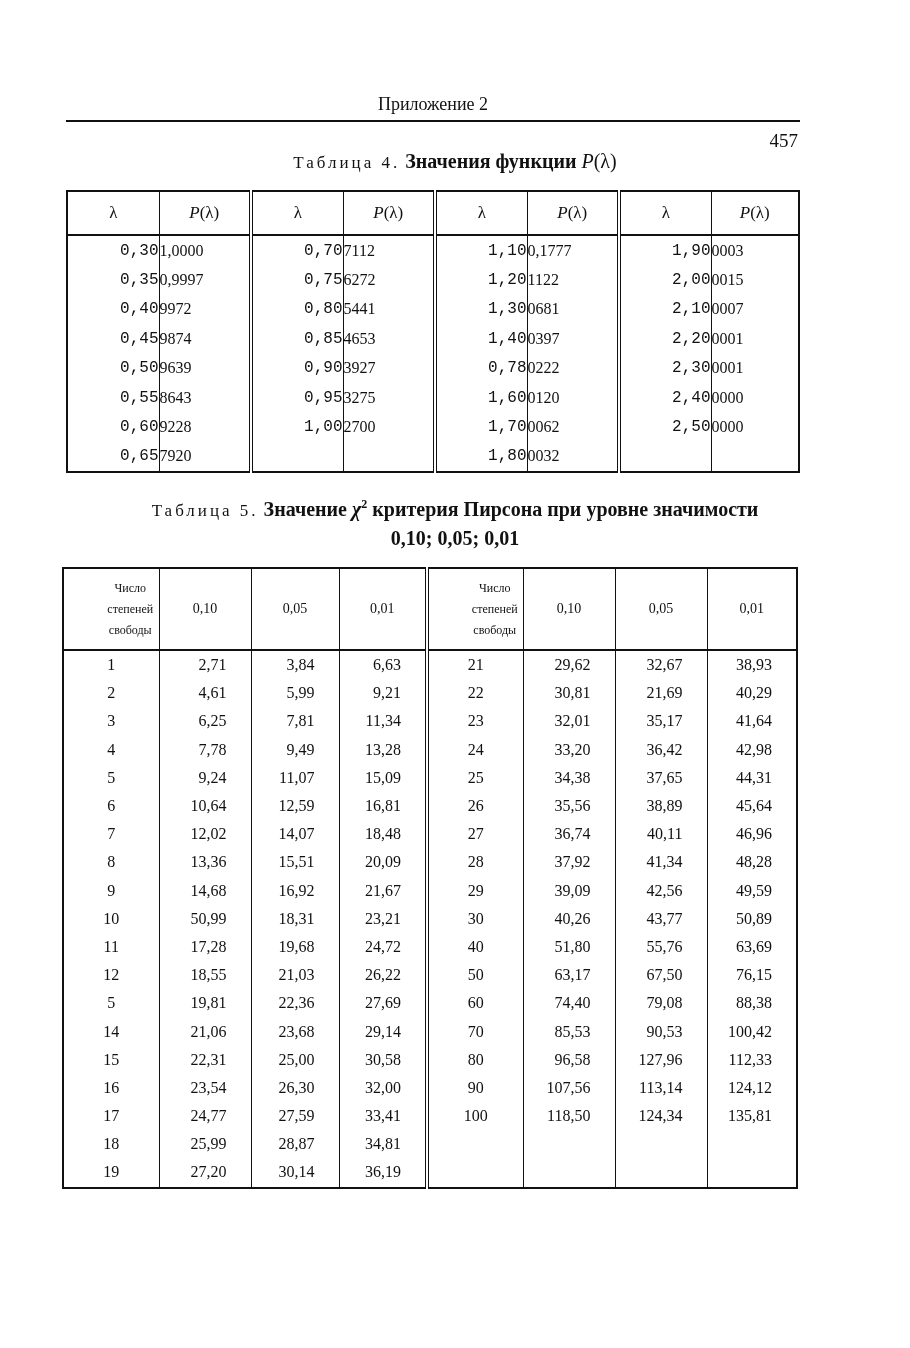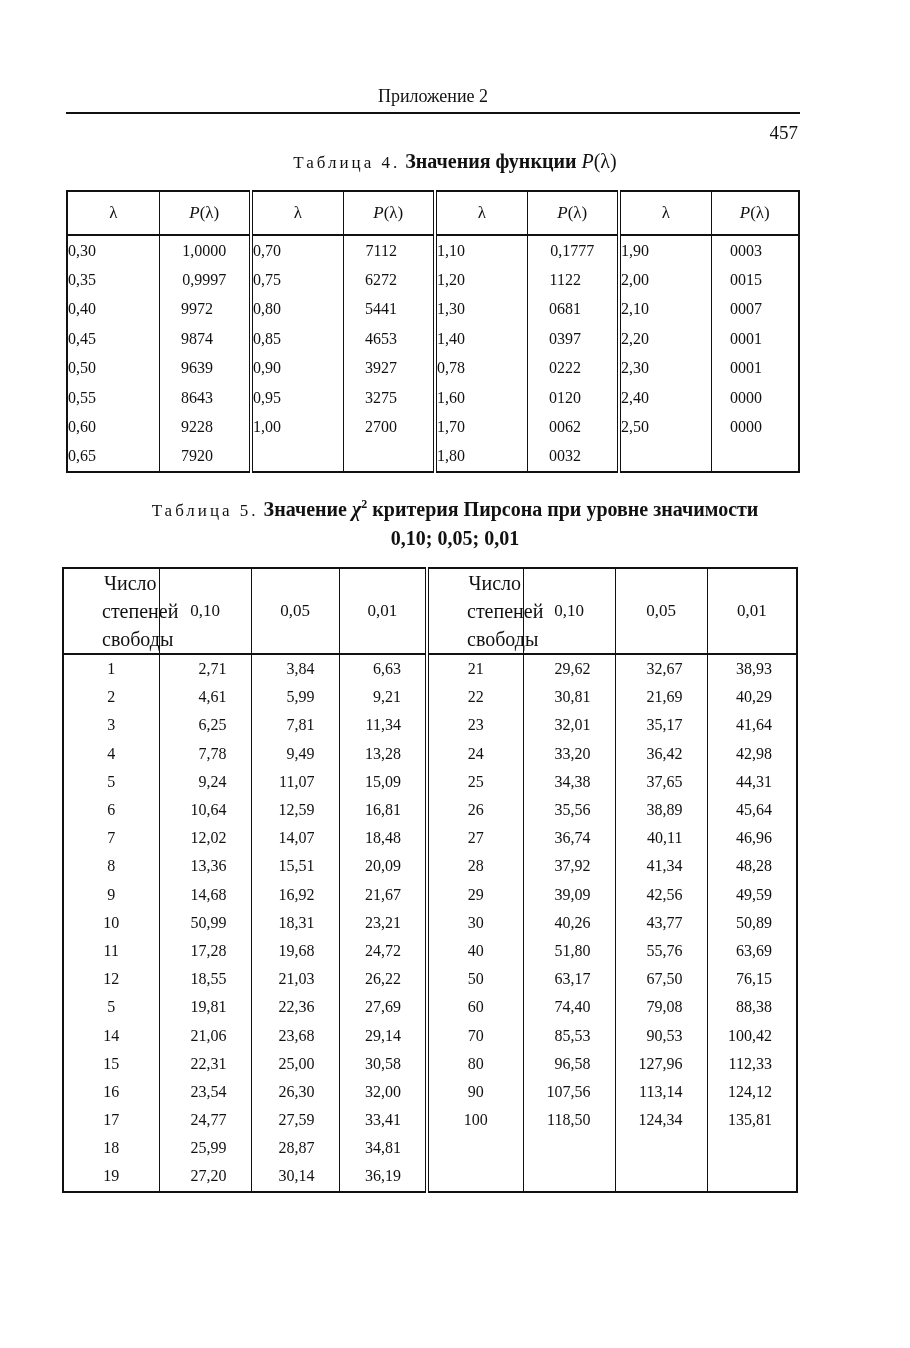--- a/index.html
+++ b/index.html
@@ -1,36 +1,36 @@
 <!DOCTYPE html>
 <html><head>
 <meta charset="utf-8">
 <style>
   html, body { margin:0; padding:0; background:#fff; }
   body { width:910px; height:1348px; position:relative; font-family:"Liberation Serif", "DejaVu Serif", serif; color:#111; }
-  .running-head { position:absolute; left:66px; top:82px; width:734px; height:30px; border-bottom:2px solid #111; }
+  .running-head { position:absolute; left:66px; top:90px; width:734px; height:30px; border-bottom:2px solid #111; }
   .running-head .title { position:absolute; left:0; right:0; top:4px; text-align:center; font-size:18px; }
   .running-head .pageno { position:absolute; right:2px; top:0px; font-size:19px;margin-top:40px; }
   .caption { position:absolute; left:0; width:910px; text-align:center; font-size:20px; }
   .caption .lbl { letter-spacing:3px; font-weight:normal; font-size:17px; }
   .caption b { font-weight:bold; }
   .caption i { font-style:italic; }
   table { position:absolute; border-collapse:collapse; table-layout:fixed; font-size:16px; }
   td, th { padding:0; font-weight:normal; }
   #t4 { left:66px; top:190px; width:732px; border:2px solid #111; }
   #t4 th { height:42px; border-bottom:2px solid #111; text-align:center; font-size:17px; }
   #t4 td { height:29.4px; }
-  #t4 .c-l { text-align:left; }
-  #t4 .c-p { text-align:right; padding-right:36px; }
-  #t4 .c-p.cen { text-align:center; padding-right:0; }
+  #t4 .c-l { text-align:right;font-family:Liberation Mono, monospace; }
+  #t4 .c-p { padding-right:36px; }
+  #t4 .c-p.cen { padding-right:0; }
   #t4 .vl { border-left:1px solid #111; }
   #t4 .dbl { border-left:4px double #111; }
   #t5 { left:62px; top:567px; width:734px; border:2px solid #111; }
-  #t5 th { height:80px; border-bottom:2px solid #111; text-align:center; font-size:17px; vertical-align:middle; }
-  #t5 th.hdrtext { font-size:20px; line-height:28px;padding-left:38px; }
+  #t5 th { height:80px; border-bottom:2px solid #111; text-align:center; font-size:14px; vertical-align:middle; }
+  #t5 th.hdrtext { font-size:12px; line-height:21px;padding-left:38px; }
   #t5 td { height:28.2px; text-align:center; }
   #t5 .num { text-align:right; padding-right:24px; }
   #t5 .vl { border-left:1px solid #111; }
   #t5 .dbl { border-left:4px double #111; }
   .pfn i { font-style:italic; }
 </style>
 </head>
 <body>
 
 <div class="running-head">

